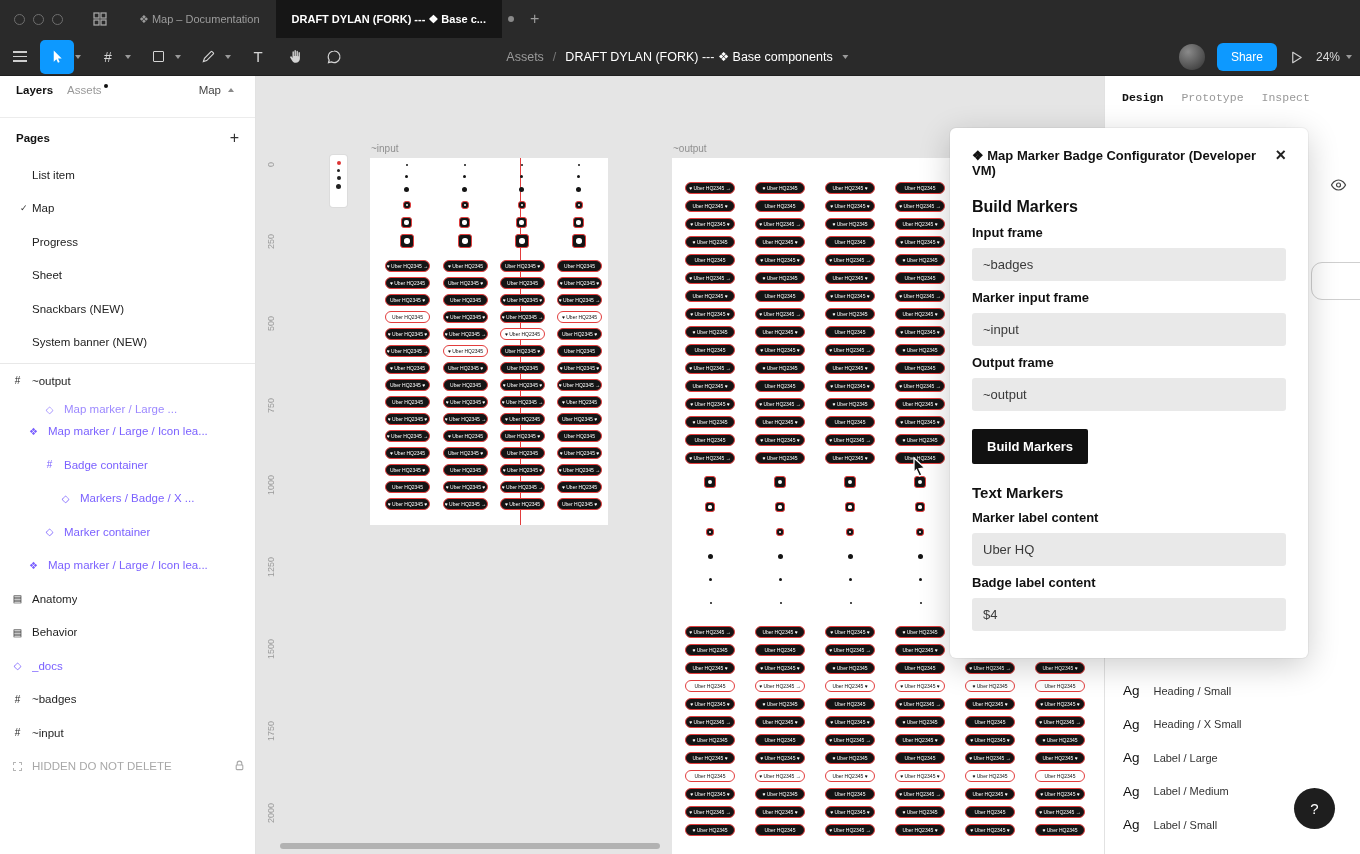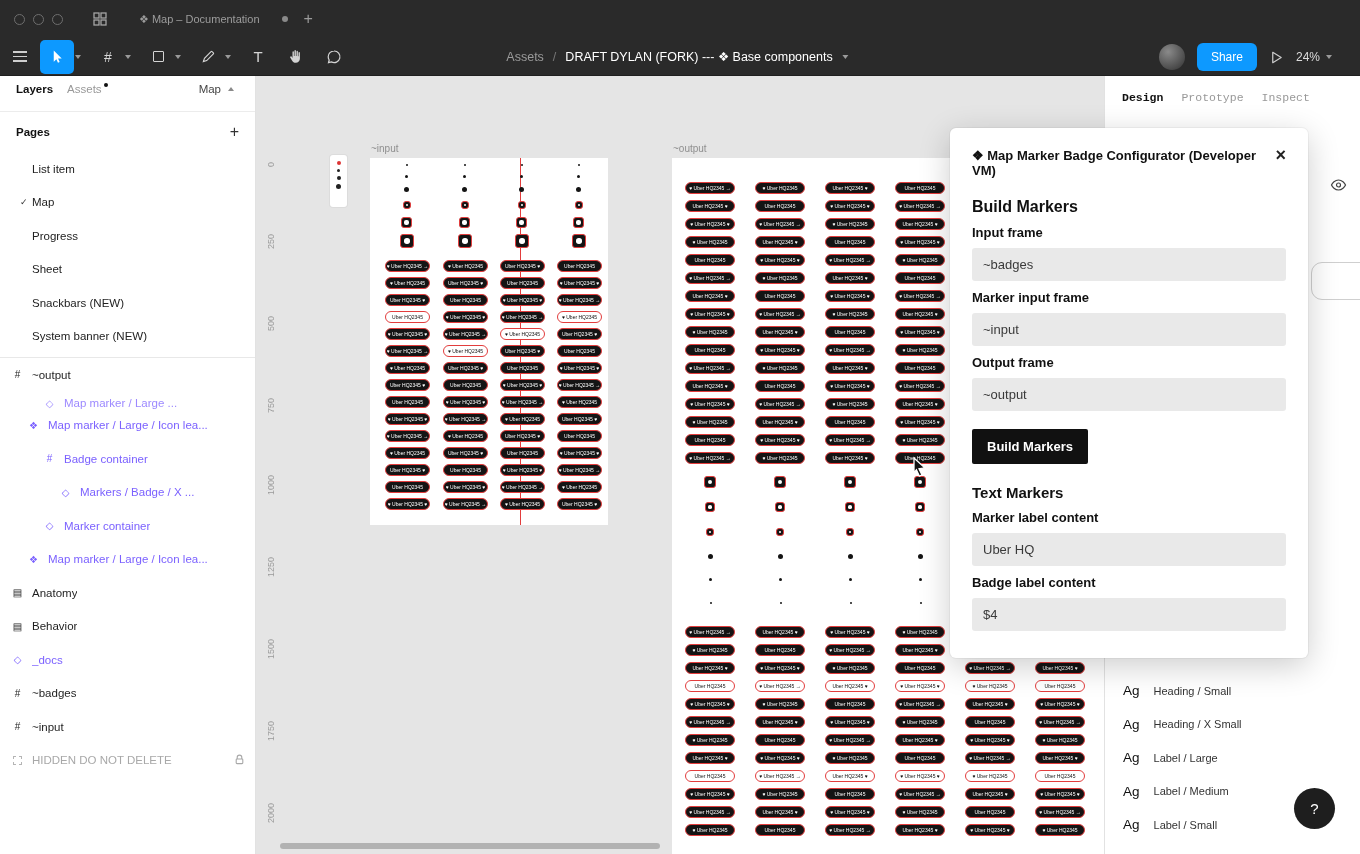--- a/index.html
+++ b/index.html
@@ -23,28 +23,28 @@
   .toolgroup{display:flex;align-items:center;margin-right:6px;}
   .toolbtn{width:32px;height:34px;display:flex;align-items:center;justify-content:center;color:#d4d4d4;font-size:14px;}
   .toolbtn.active-tool{width:34px;height:34px;background:#0d99ff;border-radius:5px;}
   .chev{width:0;height:0;border-left:3.5px solid transparent;border-right:3.5px solid transparent;border-top:4px solid #9a9a9a;margin:0 5px 0 1px;}
   .chev-up{border-top:none;border-bottom:4px solid #8a8a8a;}
   .sq-glyph{width:11px;height:11px;border:1.5px solid #d4d4d4;border-radius:1px;}
   .bc{position:absolute;left:50%;transform:translateX(-50%);display:flex;gap:9px;align-items:center;font-size:12.5px;white-space:nowrap;}
   .bc-root{color:#9a9a9a;}
   .bc-sep{color:#777;}
   .bc-title{color:#fff;}
-  .tb-right{position:absolute;right:0;top:0;height:38px;display:flex;align-items:center;gap:12px;padding-right:28px;}
+  .tb-right{position:absolute;right:0;top:0;height:38px;display:flex;align-items:center;gap:12px;padding-right:8px;}
   .avatar{width:26px;height:26px;border-radius:50%;background:radial-gradient(circle at 35% 30%,#8a8a8a,#303030);}
   .share{background:#0d99ff;color:#fff;font-size:12px;padding:7px 14px;border-radius:6px;border:none;font-family:inherit;}
   .zoom{color:#ddd;font-size:12px;display:flex;gap:6px;align-items:center;}
 
   
   .sidebar{position:absolute;top:76px;left:0;width:256px;bottom:0;background:#fff;border-right:1px solid #e2e2e2;z-index:3;overflow:hidden;}
-  .sb-tabs{height:36px;display:flex;align-items:flex-end;padding:16px 16px;gap:14px;border-bottom:1px solid #ececec;font-size:11.5px;}
+  .sb-tabs{height:42px;display:flex;align-items:flex-start;padding:8px 16px;gap:14px;border-bottom:1px solid #ececec;font-size:11.5px;}
   .sb-tab{color:#999;}
   .sb-tab.active{color:#111;font-weight:bold;}
   .assets-dot{width:4px;height:4px;background:#111;border-radius:50%;display:inline-block;margin-left:2px;vertical-align:6px;}
   .page-selector{margin-left:auto;color:#444;display:flex;gap:6px;align-items:center;}
   .pages-header{height:40px;display:flex;align-items:center;padding:0 16px;font-size:11.5px;font-weight:bold;color:#111;}
   .add{margin-left:auto;font-size:16px;color:#333;font-weight:normal;}
   .page-row{height:33.5px;display:flex;align-items:center;font-size:11.5px;color:#222;}
   .page-check{width:32px;padding-left:20px;font-size:9px;color:#333;flex:none;}
   .layers{border-top:1px solid #e8e8e8;margin-top:4px;}
   .layer-row{height:33.5px;display:flex;align-items:center;font-size:11.5px;gap:7px;padding-right:10px;}
@@ -120,20 +120,23 @@
           <g fill="none" stroke="#a5a5a5" stroke-width="1.3">
             <rect x="1" y="1" width="5" height="5"></rect>
             <rect x="8" y="1" width="5" height="5"></rect>
             <rect x="1" y="8" width="5" height="5"></rect>
             <rect x="8" y="8" width="5" height="5"></rect>
           </g>
         </svg>
     </div>
     <div class="tab">
       <span>❖ Map – Documentation</span>
+    </div>
+    <div class="tab active">
+      <span>DRAFT DYLAN (FORK) --- ❖ Base c...</span>
     </div>
     <span class="unsaved" style="margin-left:6px;"></span>
     <div class="newtab">+</div>
   </header>
 
   <div class="toolbar">
     <div class="burger">
         <span></span>
         <span></span>
         <span></span>

